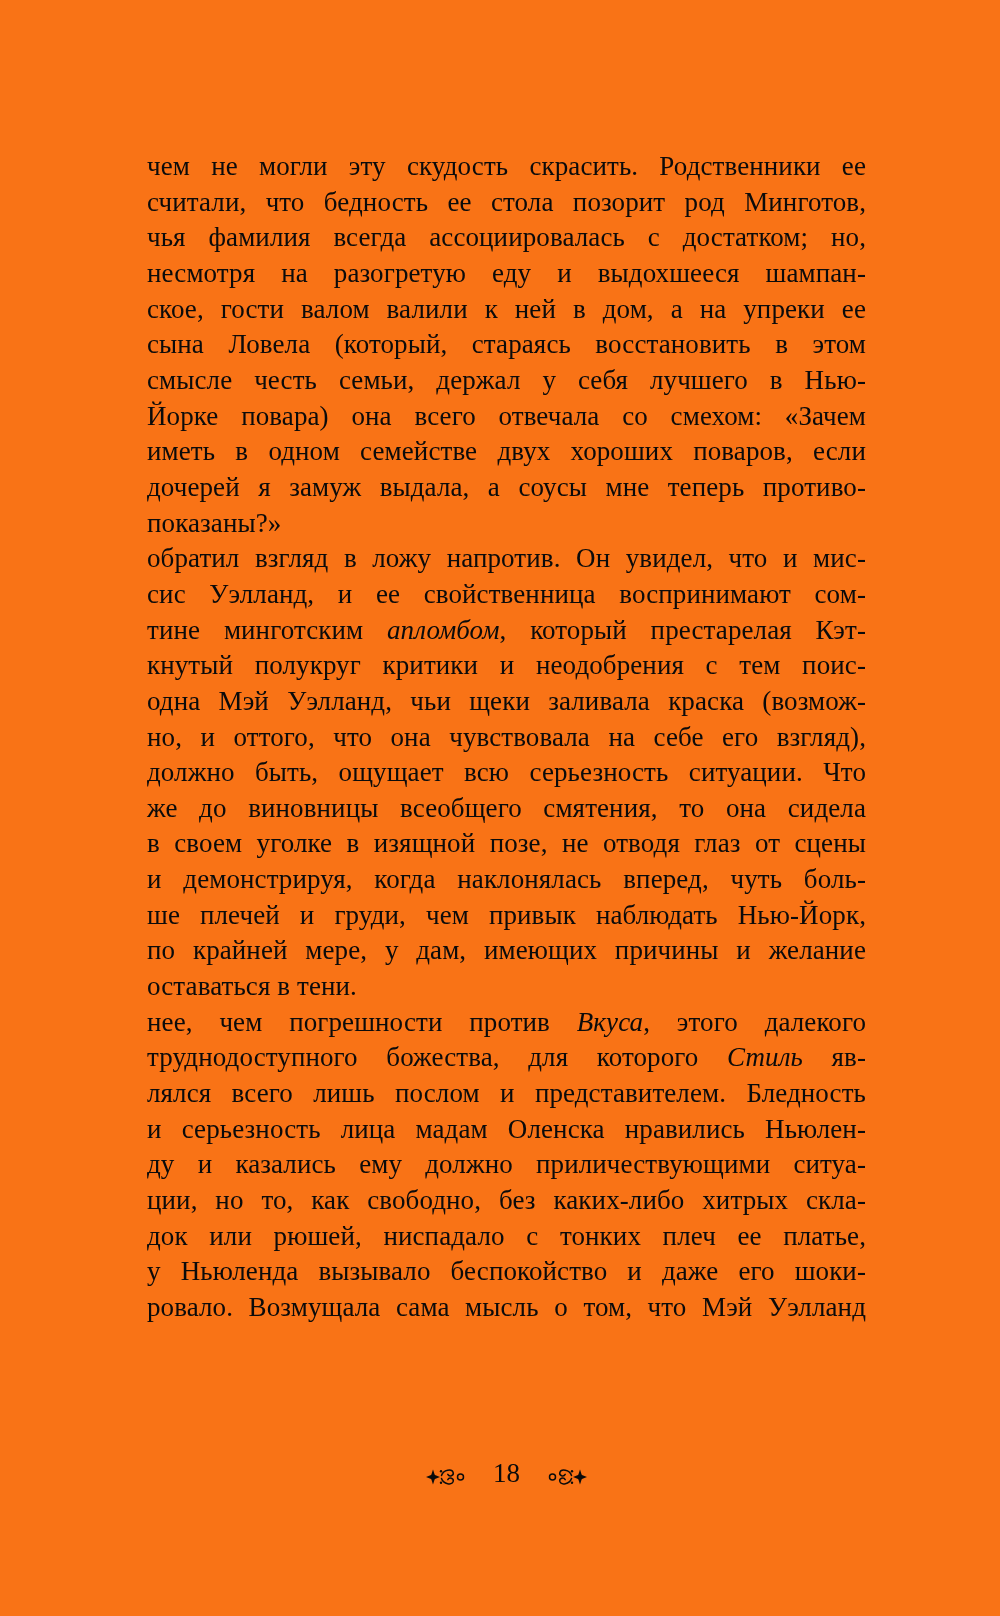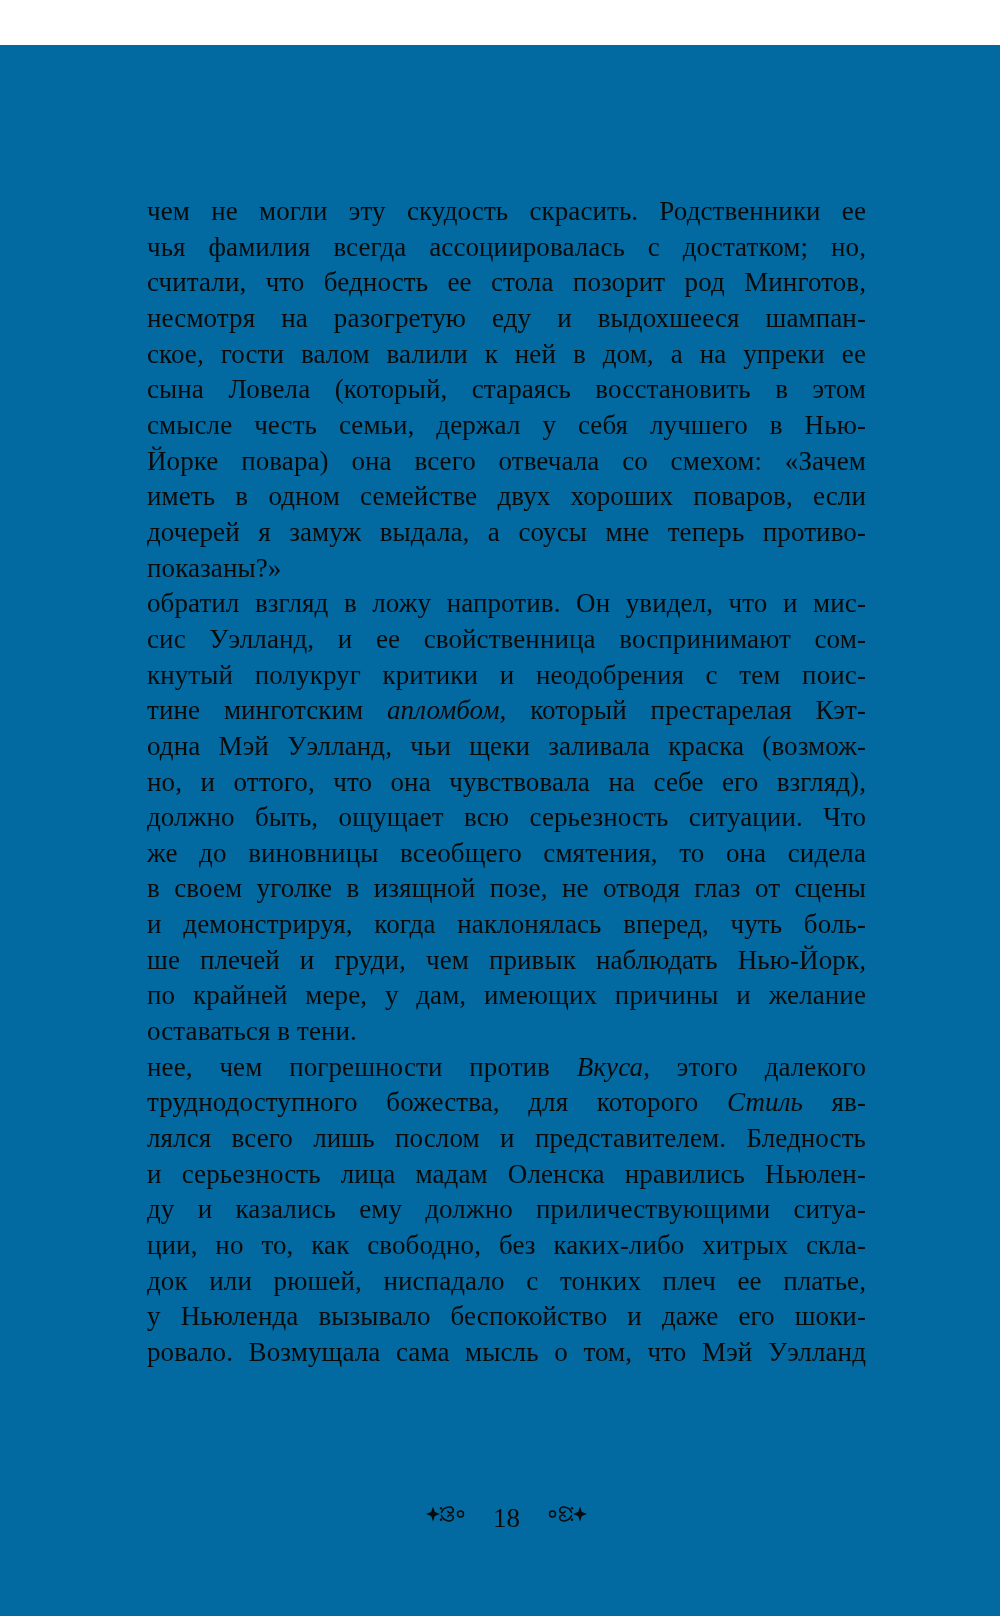--- a/index.html
+++ b/index.html
@@ -10,22 +10,21 @@
   body {
     width: 1000px;
     height: 1616px;
     position: relative;
     font-family: "Liberation Serif", serif;
     color: #0b0b0b;
   }
   .page {
     position: absolute;
     inset: 0;
-    background: #0369a1;
-    margin-top: 45px;
+    background: #f97316;
   }
   .text-block {
     position: absolute;
     left: 147px;
     top: 149px;
     width: 719px;
     font-size: 27px;
     line-height: 35.66px;
     letter-spacing: 0.1px;
   }
@@ -42,56 +41,56 @@
     white-space: normal;
   }
   .line.first-indent { text-indent: 42px; }
   .em { font-style: italic; }
   .footer {
     position: absolute;
     left: 147px;
     top: 1457px;
     width: 719px;
     display: flex;
-    align-items: flex-start;
+    align-items: flex-end;
     justify-content: center;
     gap: 27px;
   }
   .page-number {
     font-size: 27px;
     line-height: 32px;
     color: #0b0b0b;
   }
   .fleuron { display: block; }
   .fleuron.mirrored { transform: scaleX(-1); }
 </style>
 </head>
 <body>
 
 <div class="page">
 
   <div class="text-block">
       <div class="paragraph">
         <div class="line"><span>чем не могли эту скудость скрасить. Родственники ее</span></div>
+        <div class="line"><span>считали, что бедность ее стола позорит род Минготов,</span></div>
         <div class="line"><span>чья фамилия всегда ассоциировалась с достатком; но,</span></div>
-        <div class="line"><span>считали, что бедность ее стола позорит род Минготов,</span></div>
         <div class="line"><span>несмотря на разогретую еду и выдохшееся шампан-</span></div>
         <div class="line"><span>ское, гости валом валили к ней в дом, а на упреки ее</span></div>
         <div class="line"><span>сына Ловела (который, стараясь восстановить в этом</span></div>
         <div class="line"><span>смысле честь семьи, держал у себя лучшего в Нью-</span></div>
         <div class="line"><span>Йорке повара) она всего отвечала со смехом: «Зачем</span></div>
         <div class="line"><span>иметь в одном семействе двух хороших поваров, если</span></div>
         <div class="line"><span>дочерей я замуж выдала, а соусы мне теперь противо-</span></div>
         <div class="line para-end"><span>показаны?»</span></div>
       </div>
       <div class="paragraph">
         <div class="line"><span>обратил взгляд в ложу напротив. Он увидел, что и мис-</span></div>
         <div class="line"><span>сис Уэлланд, и ее свойственница воспринимают сом-</span></div>
+        <div class="line"><span>тине минготским </span><span class="em">апломбом</span><span>, который престарелая Кэт-</span></div>
         <div class="line"><span>кнутый полукруг критики и неодобрения с тем поис-</span></div>
-        <div class="line"><span>тине минготским </span><span class="em">апломбом</span><span>, который престарелая Кэт-</span></div>
         <div class="line"><span>одна Мэй Уэлланд, чьи щеки заливала краска (возмож-</span></div>
         <div class="line"><span>но, и оттого, что она чувствовала на себе его взгляд),</span></div>
         <div class="line"><span>должно быть, ощущает всю серьезность ситуации. Что</span></div>
         <div class="line"><span>же до виновницы всеобщего смятения, то она сидела</span></div>
         <div class="line"><span>в своем уголке в изящной позе, не отводя глаз от сцены</span></div>
         <div class="line"><span>и демонстрируя, когда наклонялась вперед, чуть боль-</span></div>
         <div class="line"><span>ше плечей и груди, чем привык наблюдать Нью-Йорк,</span></div>
         <div class="line"><span>по крайней мере, у дам, имеющих причины и желание</span></div>
         <div class="line para-end"><span>оставаться в тени.</span></div>
       </div>

